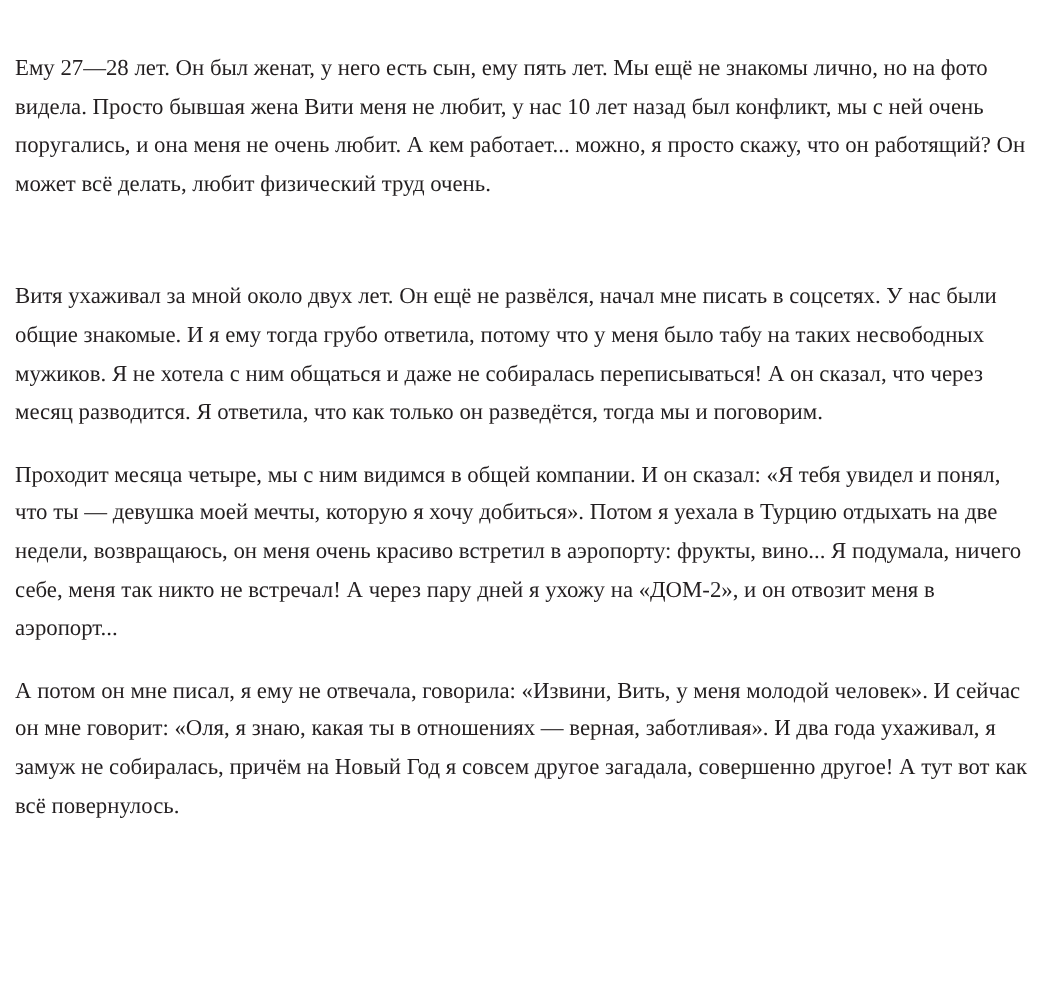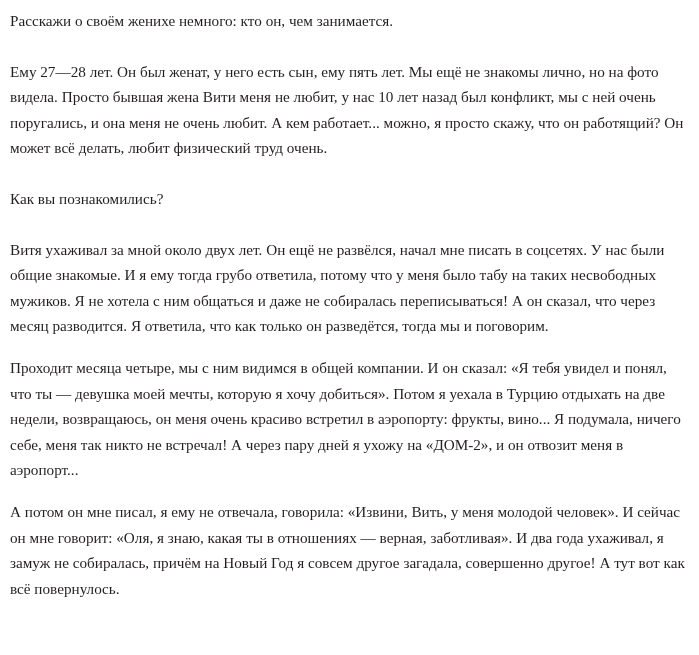--- a/index.html
+++ b/index.html
@@ -30,29 +30,27 @@
   .gap-sm { height: 25px; }
   .gap-md { height: 25px; }
   .gap-lg { height: 25px; }
   .block + .block { margin-top: 16px; }
 </style>
 </head>
 <body>
 
 <div class="page">
 
-  <p class="para block">Расскажи о своём женихе немного: кто он, чем занимается.</p>
 
   <div class="gap-sm"></div>
 
   <p class="para block">Ему 27—28 лет. Он был женат, у него есть сын, ему пять лет. Мы ещё не знакомы лично, но на фото видела. Просто бывшая жена Вити меня не любит, у нас 10 лет назад был конфликт, мы с ней очень поругались, и она меня не очень любит. А кем работает... можно, я просто скажу, что он работящий? Он может всё делать, любит физический труд очень.</p>
 
   <div class="gap-md"></div>
 
-  <p class="para block">Как вы познакомились?</p>
 
   <div class="gap-lg"></div>
 
   <p class="para block">Витя ухаживал за мной около двух лет. Он ещё не развёлся, начал мне писать в соцсетях. У нас были общие знакомые. И я ему тогда грубо ответила, потому что у меня было табу на таких несвободных мужиков. Я не хотела с ним общаться и даже не собиралась переписываться! А он сказал, что через месяц разводится. Я ответила, что как только он разведётся, тогда мы и поговорим.</p>
 
   <p class="para block">Проходит месяца четыре, мы с ним видимся в общей компании. И он сказал: «Я тебя увидел и понял, что ты — девушка моей мечты, которую я хочу добиться». Потом я уехала в Турцию отдыхать на две недели, возвращаюсь, он меня очень красиво встретил в аэропорту: фрукты, вино... Я подумала, ничего себе, меня так никто не встречал! А через пару дней я ухожу на «ДОМ-2», и он отвозит меня в аэропорт...</p>
 
   <p class="para block">А потом он мне писал, я ему не отвечала, говорила: «Извини, Вить, у меня молодой человек». И сейчас он мне говорит: «Оля, я знаю, какая ты в отношениях — верная, заботливая». И два года ухаживал, я замуж не собиралась, причём на Новый Год я совсем другое загадала, совершенно другое! А тут вот как всё повернулось.</p>
 
 </div>

